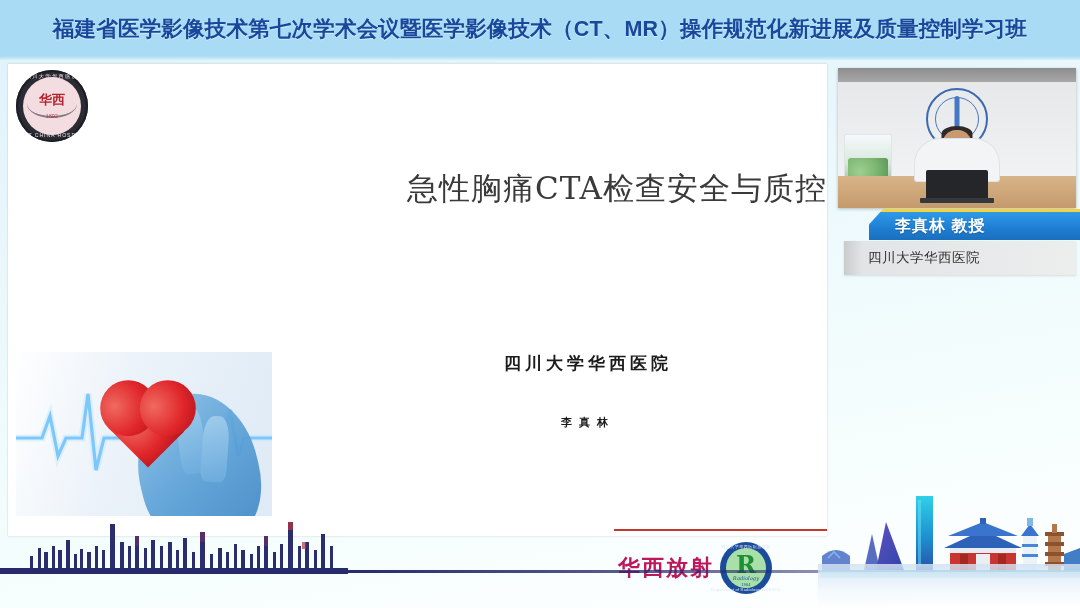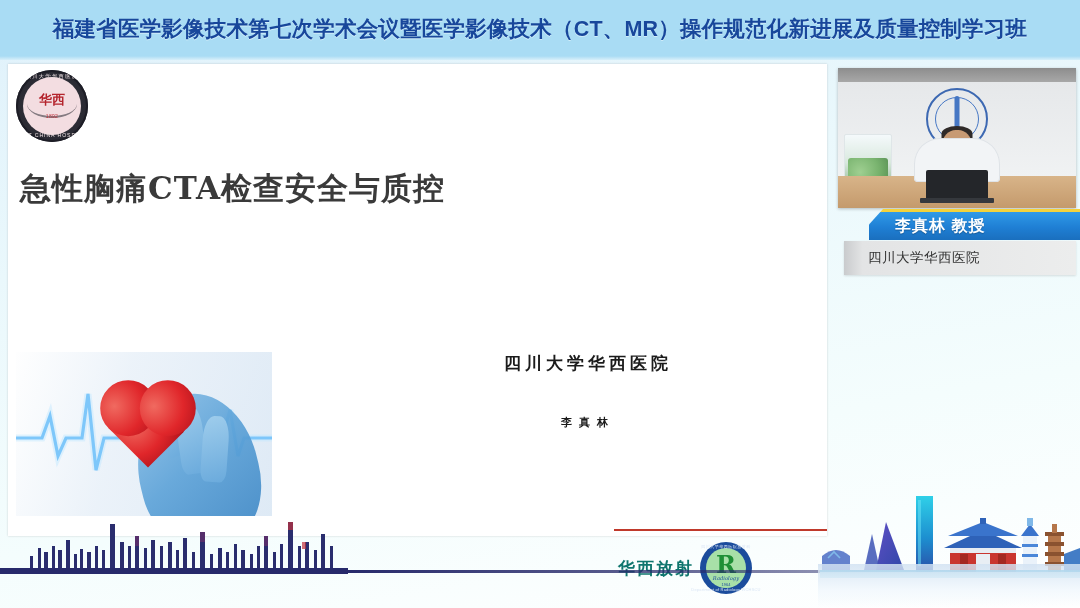--- a/index.html
+++ b/index.html
@@ -112,27 +112,26 @@
     color: #efe2e4;
     letter-spacing: 1.4px;
     white-space: nowrap;
   }
 
   
   .slide-title {
     position: absolute;
     left: 0; top: 104px;
     width: 819px;
-    text-align: left;
+    text-align: right;
     font-family: "DejaVu Serif", "Liberation Serif", serif;
     font-size: 31px;
-    font-weight: 700;
+    font-weight: 400;
     color: #3a3a3a;
     letter-spacing: 1px;
-    margin-left: 12px;
   }
 
   
   .heart-photo {
     position: absolute;
     left: 8px; top: 288px;
     width: 256px; height: 164px;
     background: linear-gradient(135deg, #f3f6f9 0%, #e7eef5 45%, #dfe9f3 100%);
     overflow: hidden;
   }
@@ -204,23 +203,23 @@
   .radiology-lockup {
     position: absolute;
     left: 610px; top: 476px;
     width: 212px; height: 56px;
     display: flex;
     align-items: center;
     gap: 6px;
   }
   .radiology-word {
     font-family: "DejaVu Serif", "Liberation Serif", serif;
-    font-size: 17px;
+    font-size: 22px;
     font-weight: 700;
-    color: #0f766e;
+    color: #be185d;
     letter-spacing: 2px;
     white-space: nowrap;
   }
   .radiology-badge {
     position: relative;
     flex: 0 0 auto;
     width: 52px; height: 52px;
     border-radius: 50%;
     background: #1b4c9c;
     display: flex; align-items: center; justify-content: center;

